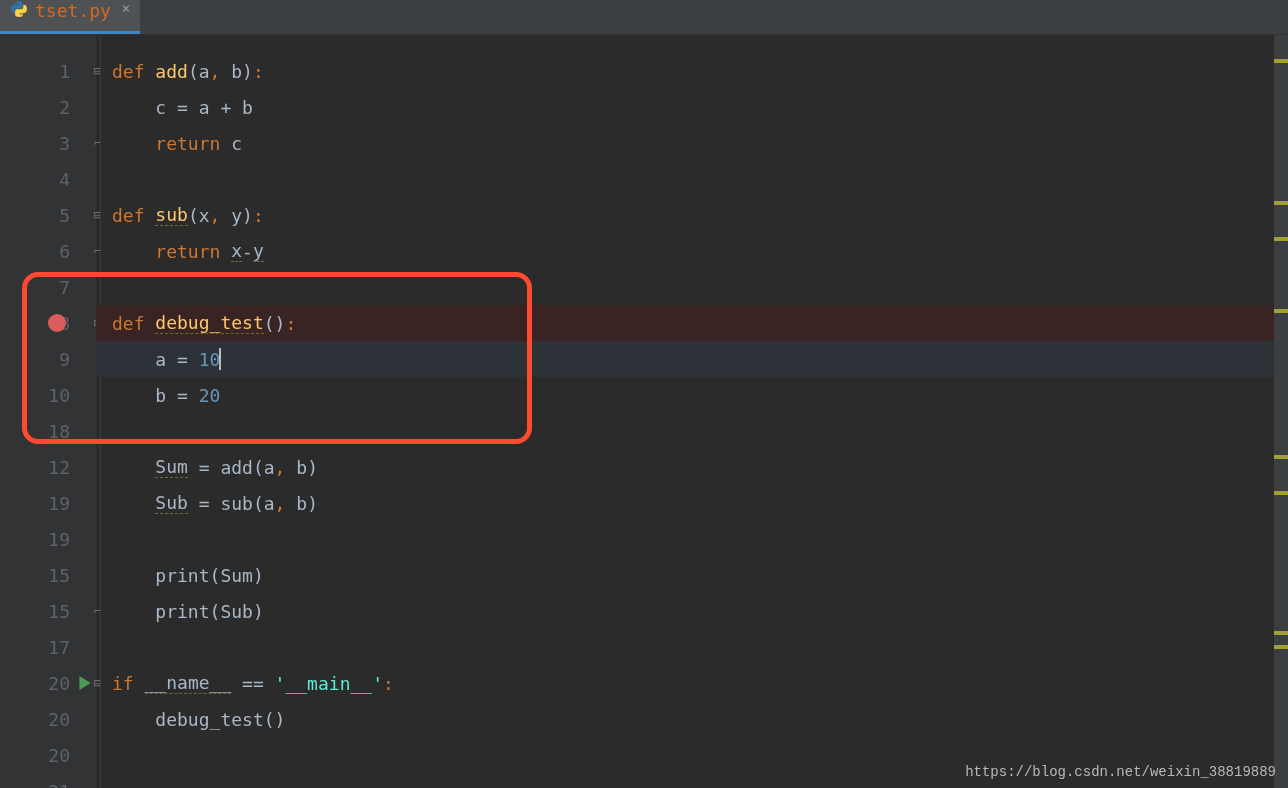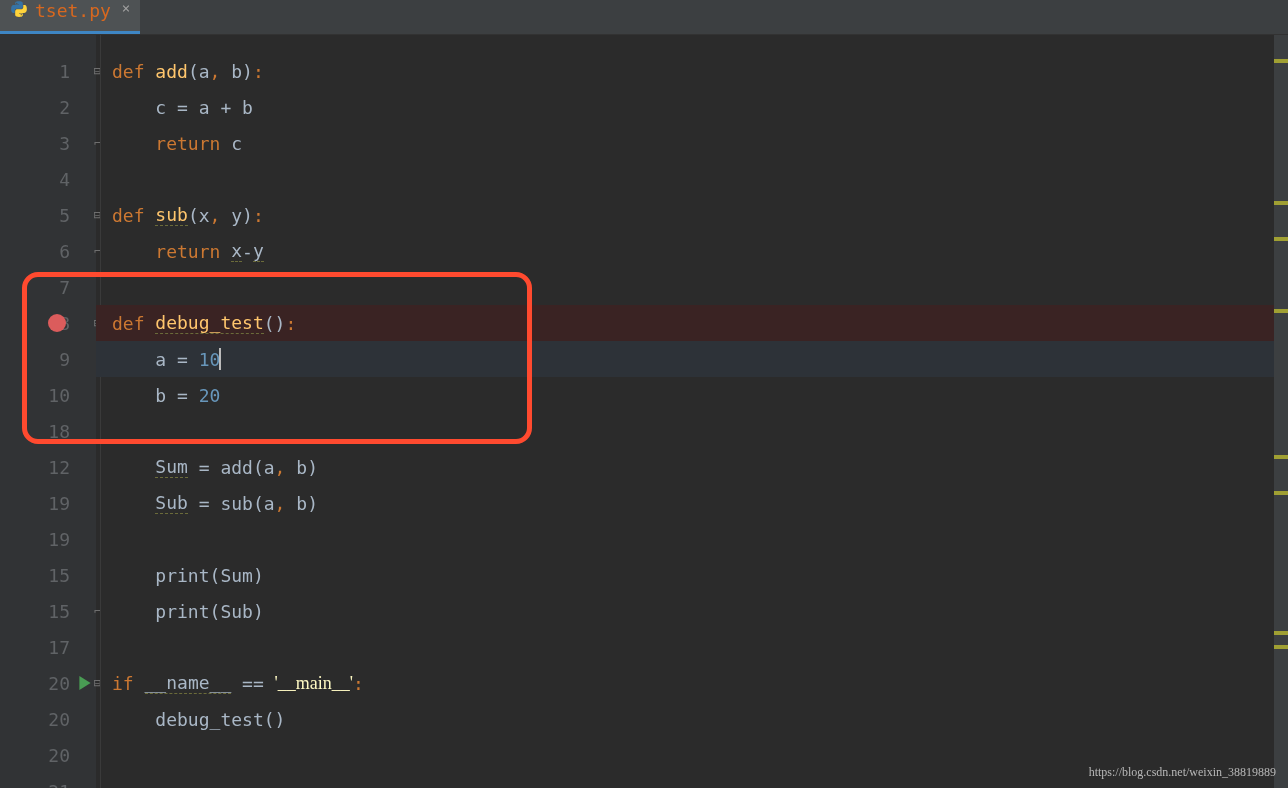--- a/index.html
+++ b/index.html
@@ -90,21 +90,21 @@
 
   .kw      { color:#CC7832; }
   .fn      { color:#FFC66D; }
   .fn-w    { color:#FFC66D; border-bottom:1px dashed #6B6B3A; }
   .ident   { color:#A9B7C6; }
   .ident-w { color:#A9B7C6; border-bottom:1px dashed #6B6B3A; }
   .paren   { color:#A9B7C6; }
   .punct   { color:#CC7832; }
   .op      { color:#A9B7C6; }
   .num     { color:#6897BB; }
-  .str     { color:#fef9c3;font-family:Liberation Serif, serif; }
+  .str     { color:#5eead4; }
   .caret {
     display:inline-block;
     width:2px;
     height:22px;
     background:#BBBBBB;
     vertical-align:middle;
     margin-left:-1px;
   }
   .annotation-box {
     position:absolute;
@@ -119,22 +119,22 @@
     width:14px;
     bottom:0;
     background:#3C3F41;
   }
   .mk { position:absolute; right:0; width:14px; height:4px; }
   .mk.warn { background:#A0A033; }
   .watermark {
     position:absolute;
     right:12px; bottom:8px;
     color:#B8B8B8;
-    font-size:12px;
-    font-family: Liberation Serif, serif;
+    font-size:14px;
+    font-family: Liberation Mono, monospace;
   }
   .indent-guide {
     position:absolute;
     left: 4px;
     top:0; bottom:0;
     width:1px;
     background:#3A3A3A;
   }
 </style>
 </head>

